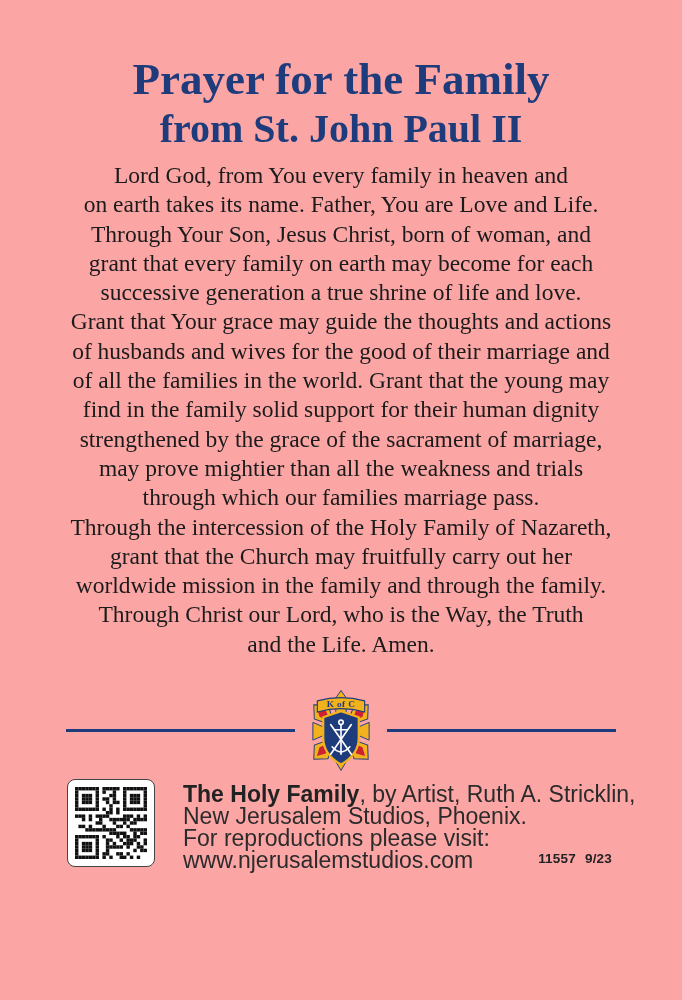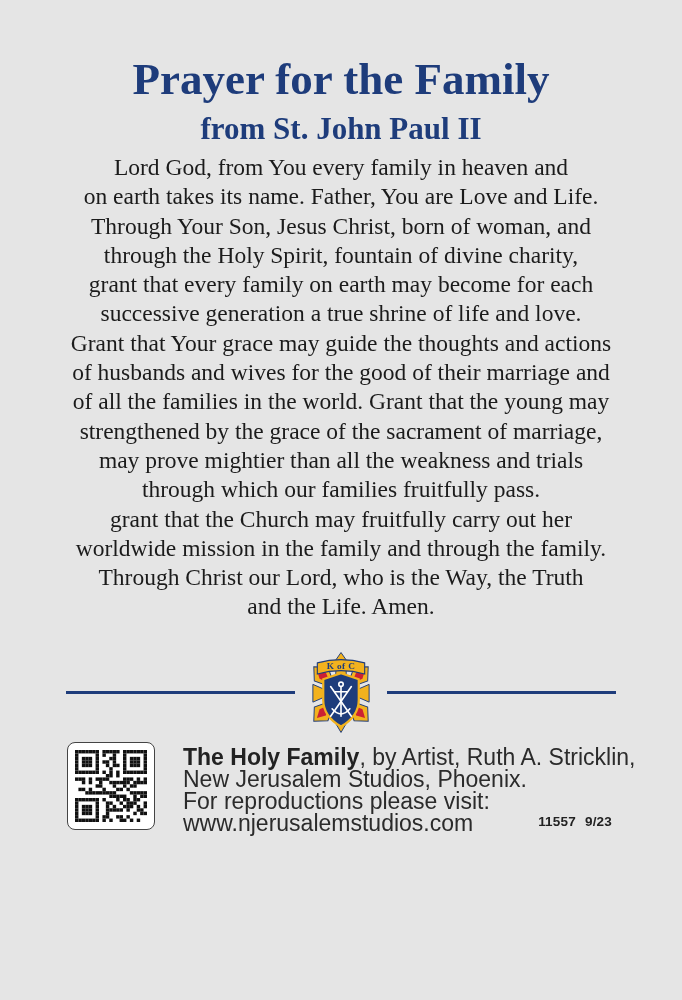--- a/index.html
+++ b/index.html
@@ -1,41 +1,41 @@
 <!DOCTYPE html>
 <html><head>
 <meta charset="utf-8">
 <style>
   html,body{margin:0;padding:0;background:#fff;}
   .card{
     position:relative;
     width:682px;height:1000px;
     margin:0 auto;
-    background:#e5e5e5;
+    background:#fca5a5;
     overflow:hidden;
     font-family:"Liberation Serif",serif;
   }
   .title{
     margin-top:55px;
     text-align:center;
     font-size:45px;
     line-height:48px;
     font-weight:bold;
     color:#1E3C7B;
   }
   .subtitle{
     margin-top:6px;
     text-align:center;
-    font-size:31px;
+    font-size:40px;
     line-height:40px;
     font-weight:bold;
     color:#1E3C7B;
   }
   .prayer{
-    margin-top:4px;
+    margin-top:12px;
     text-align:center;
     font-size:23.5px;
     line-height:29.3px;
     color:#1b1b1b;
   }
   .prayer-line{white-space:nowrap;}
   .divider-row{
     margin-top:27px;
     height:88px;
     display:flex;
@@ -90,29 +90,30 @@
 
 <div class="card">
 
   <div class="title">Prayer for the Family</div>
   <div class="subtitle">from St. John Paul II</div>
 
   <div class="prayer">
     <div class="prayer-line">Lord God, from You every family in heaven and</div>
     <div class="prayer-line">on earth takes its name. Father, You are Love and Life.</div>
     <div class="prayer-line">Through Your Son, Jesus Christ, born of woman, and</div>
-    <div class="prayer-line">through the Holy Spirit, fountain of divine charity,</div>
     <div class="prayer-line">grant that every family on earth may become for each</div>
     <div class="prayer-line">successive generation a true shrine of life and love.</div>
     <div class="prayer-line">Grant that Your grace may guide the thoughts and actions</div>
     <div class="prayer-line">of husbands and wives for the good of their marriage and</div>
     <div class="prayer-line">of all the families in the world. Grant that the young may</div>
+    <div class="prayer-line">find in the family solid support for their human dignity</div>
     <div class="prayer-line">strengthened by the grace of the sacrament of marriage,</div>
     <div class="prayer-line">may prove mightier than all the weakness and trials</div>
-    <div class="prayer-line">through which our families fruitfully pass.</div>
+    <div class="prayer-line">through which our families marriage pass.</div>
+    <div class="prayer-line">Through the intercession of the Holy Family of Nazareth,</div>
     <div class="prayer-line">grant that the Church may fruitfully carry out her</div>
     <div class="prayer-line">worldwide mission in the family and through the family.</div>
     <div class="prayer-line">Through Christ our Lord, who is the Way, the Truth</div>
     <div class="prayer-line">and the Life. Amen.</div>
   </div>
 
   <div class="divider-row">
     <div class="divider-line"></div>
 
     <svg class="emblem-svg" width="74" height="83" viewBox="0 0 100 112">

